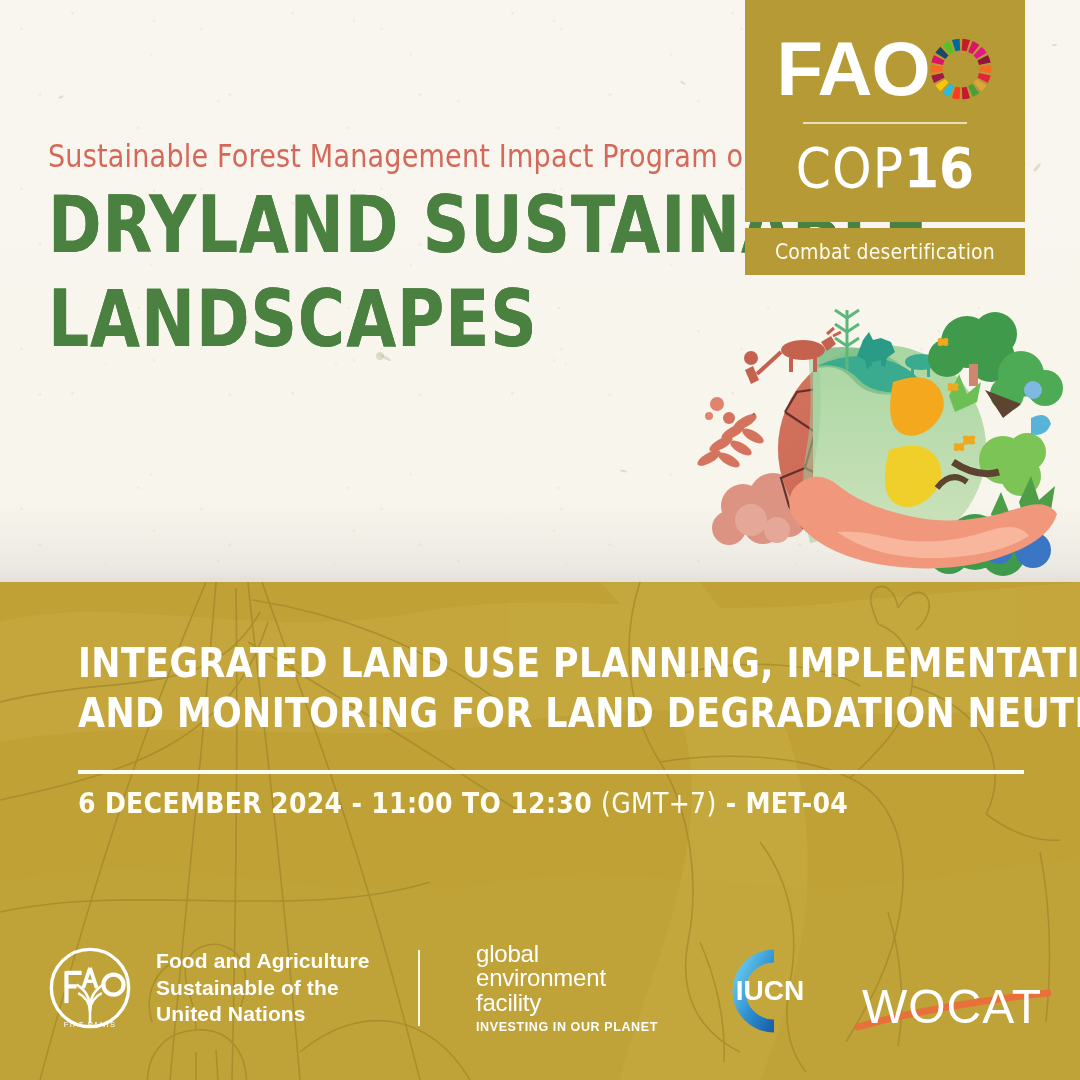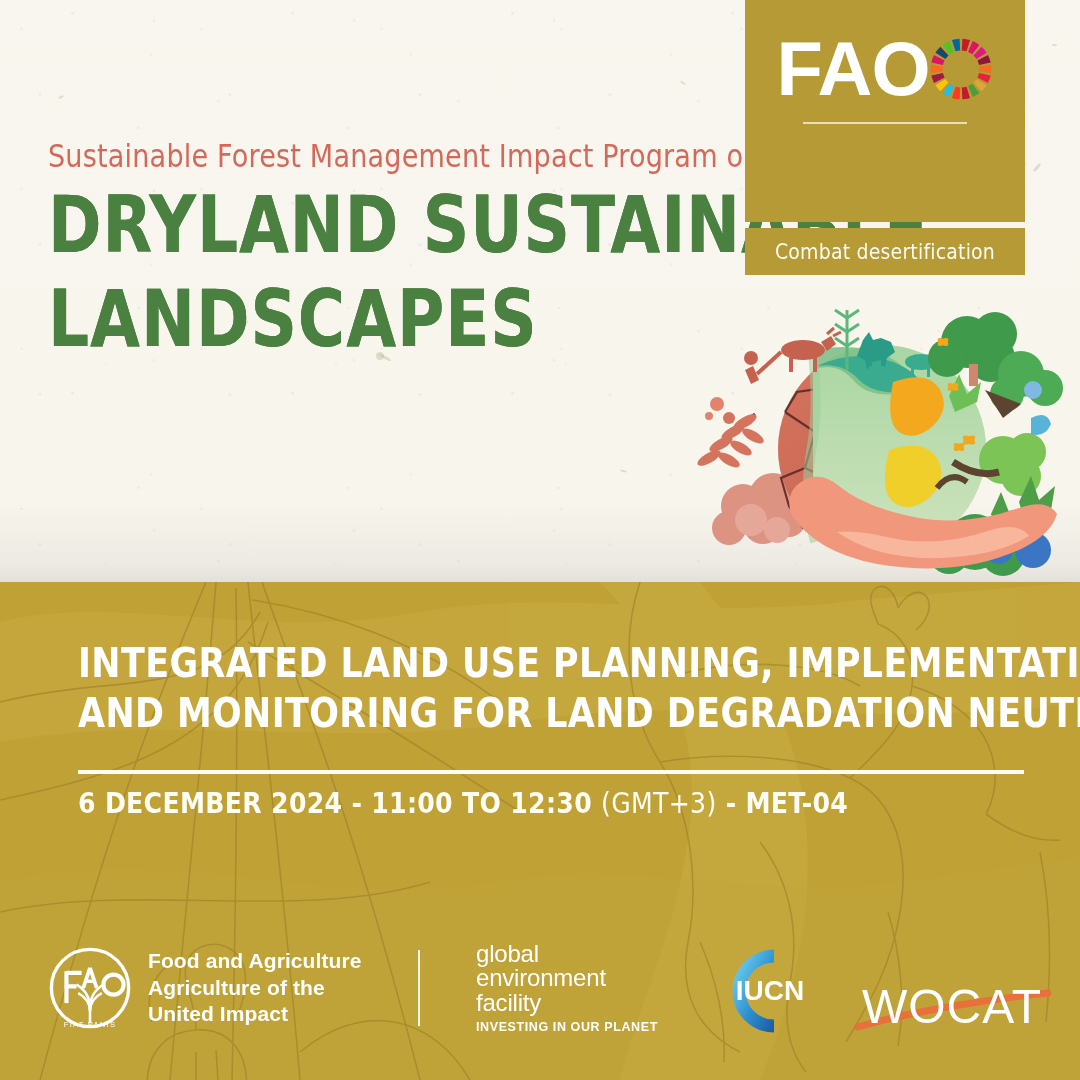--- a/index.html
+++ b/index.html
@@ -81,21 +81,21 @@
     font-family:"Liberation Sans Narrow","DejaVu Sans Condensed","Liberation Sans",sans-serif;}
   .gold-date .lt{font-weight:400;}
 
   
   .logos{position:absolute;left:0;top:926px;width:1080px;height:130px;}
 
   .fao-logo{position:absolute;left:48px;top:20px;display:flex;align-items:center;gap:16px;}
   .fao-mark{width:84px;height:84px;}
   .fao-name{color:#ffffff;font-size:21px;font-weight:700;line-height:1.27;letter-spacing:.1px;
     font-family:"Liberation Sans", sans-serif;}
-  .fao-name span{display:block;white-space:nowrap;}
+  .fao-name span{display:block;white-space:nowrap;margin-left:8px;}
 
   .gef-logo{position:absolute;left:418px;top:16px;display:flex;align-items:center;gap:12px;}
   .gef-mark{width:120px;height:92px;position:relative;}
   .gef-sep{width:2px;height:76px;background:#fffdf2;opacity:.95;}
   .gef-words{color:#fff;font-family:"Liberation Sans", sans-serif;margin-left:44px;}
   .gef-words .w{display:block;font-size:24px;font-weight:400;line-height:1.02;letter-spacing:-.2px;}
   .gef-words .tag{display:block;font-size:12.5px;font-weight:700;letter-spacing:.6px;margin-top:5px;}
 
   .iucn-logo{position:absolute;left:710px;top:22px;width:110px;height:86px;}
   .wocat-logo{position:absolute;left:852px;top:45px;width:200px;height:70px;}
@@ -145,20 +145,24 @@
                 <path d="M4.383126530377844 55.924597442567894 A46 46 0 0 1 4.383126530377837 44.07540255743212 L22.233207453273465 46.393723295828245 A28 28 0 0 0 22.23320745327347 53.60627670417176 Z" fill="#fd6925"></path>
                 <path d="M5.107828950817613 39.965410895759064 A46 46 0 0 1 9.160492283725539 28.830809899942828 L25.141169216180764 37.11440602605216 A28 28 0 0 0 22.67433066571507 43.89198924089682 Z" fill="#dd1367"></path>
                 <path d="M11.2471897376712 25.216543889684317 A46 46 0 0 1 18.863705394597602 16.139533992492225 L31.047472848885498 29.389281560647444 A28 28 0 0 0 26.41133288379986 34.91441801980784 Z" fill="#19486a"></path>
                 <path d="M22.060711372728797 13.456927455370774 A46 46 0 0 1 32.32241515764905 7.532330012802873 L39.23973096552551 24.15011392083653 A28 28 0 0 0 32.99347648774796 27.7563906250083 Z" fill="#56c02b"></path>
                 <path d="M36.24412355622002 6.104944888251261 A46 46 0 0 1 47.91330254605428 4.047353789627124 L48.72983633238087 22.02882404585999 A28 28 0 0 0 41.62685781682958 23.281270801544245 Z" fill="#00689d"></path>
               </g>
           </svg>
         </span>
       </div>
       <div class="badge-rule"></div>
+      <div class="cop-row">
+        <span class="cop-txt">COP</span>
+        <span class="cop-num">16</span>
+      </div>
     </div>
     <div class="combat-box">
       <span class="combat-txt">Combat desertification</span>
     </div>
 
     <div class="illus">
       <svg viewBox="0 0 395 290" width="395" height="290" aria-hidden="true">
         <defs>
           <clipPath id="leftHalf">
               <rect x="0" y="0" width="128" height="300"></rect>
@@ -375,21 +379,21 @@
         <path d="M680 92 C740 76 820 80 860 104"></path>
       </g>
     </svg>
 
     <div class="gold-title">
       <span class="ln">INTEGRATED LAND USE PLANNING, IMPLEMENTATION</span>
       <span class="ln">AND MONITORING FOR LAND DEGRADATION NEUTRALITY</span>
     </div>
     <div class="gold-divider"></div>
     <div class="gold-date">
-      <span>6 DECEMBER 2024 - 11:00 TO 12:30 </span><span class="lt">(GMT+3)</span><span> - MET-04</span>
+      <span>6 DECEMBER 2024 - 11:00 TO 12:30 </span><span class="lt">(GMT+7)</span><span> - MET-04</span>
     </div>
 
     <div class="logos" style="top:344px;">
 
       <div class="fao-logo">
         <span class="fao-mark">
           <svg viewBox="0 0 100 100" width="84" height="84" aria-hidden="true">
             <circle cx="50" cy="50" r="46" fill="none" stroke="#fff" stroke-width="4"></circle>
             <path d="M22 30 L22 68" stroke="#fff" stroke-width="5" fill="none"></path>
             <path d="M22 32 L40 32 M22 48 L34 48" stroke="#fff" stroke-width="5"></path>
@@ -397,22 +401,22 @@
             <path d="M45 42 L55 42" stroke="#fff" stroke-width="4"></path>
             <circle cx="78" cy="46" r="12" fill="none" stroke="#fff" stroke-width="5"></circle>
             <path d="M34 46 C44 52 50 62 50 74 C50 62 56 52 66 46" fill="none" stroke="#fff" stroke-width="3"></path>
             <path d="M36 56 C44 60 50 68 50 78 C50 68 56 60 64 56" fill="none" stroke="#fff" stroke-width="3"></path>
             <path d="M50 74 L50 92" stroke="#fff" stroke-width="3"></path>
             <text x="50" y="96" text-anchor="middle" fill="#fff" font-size="9" font-family="Liberation Sans, sans-serif" letter-spacing="1.5">FIAT PANIS</text>
           </svg>
         </span>
         <span class="fao-name">
           <span>Food and Agriculture</span>
-          <span>Agriculture of the</span>
-          <span>United Impact</span>
+          <span>Sustainable of the</span>
+          <span>United Nations</span>
         </span>
       </div>
 
       <div class="gef-logo">
         <span class="gef-sep"></span>
         <span class="gef-words">
           <span class="w">global</span>
           <span class="w">environment</span>
           <span class="w">facility</span>
           <span class="tag">INVESTING IN OUR PLANET</span>

